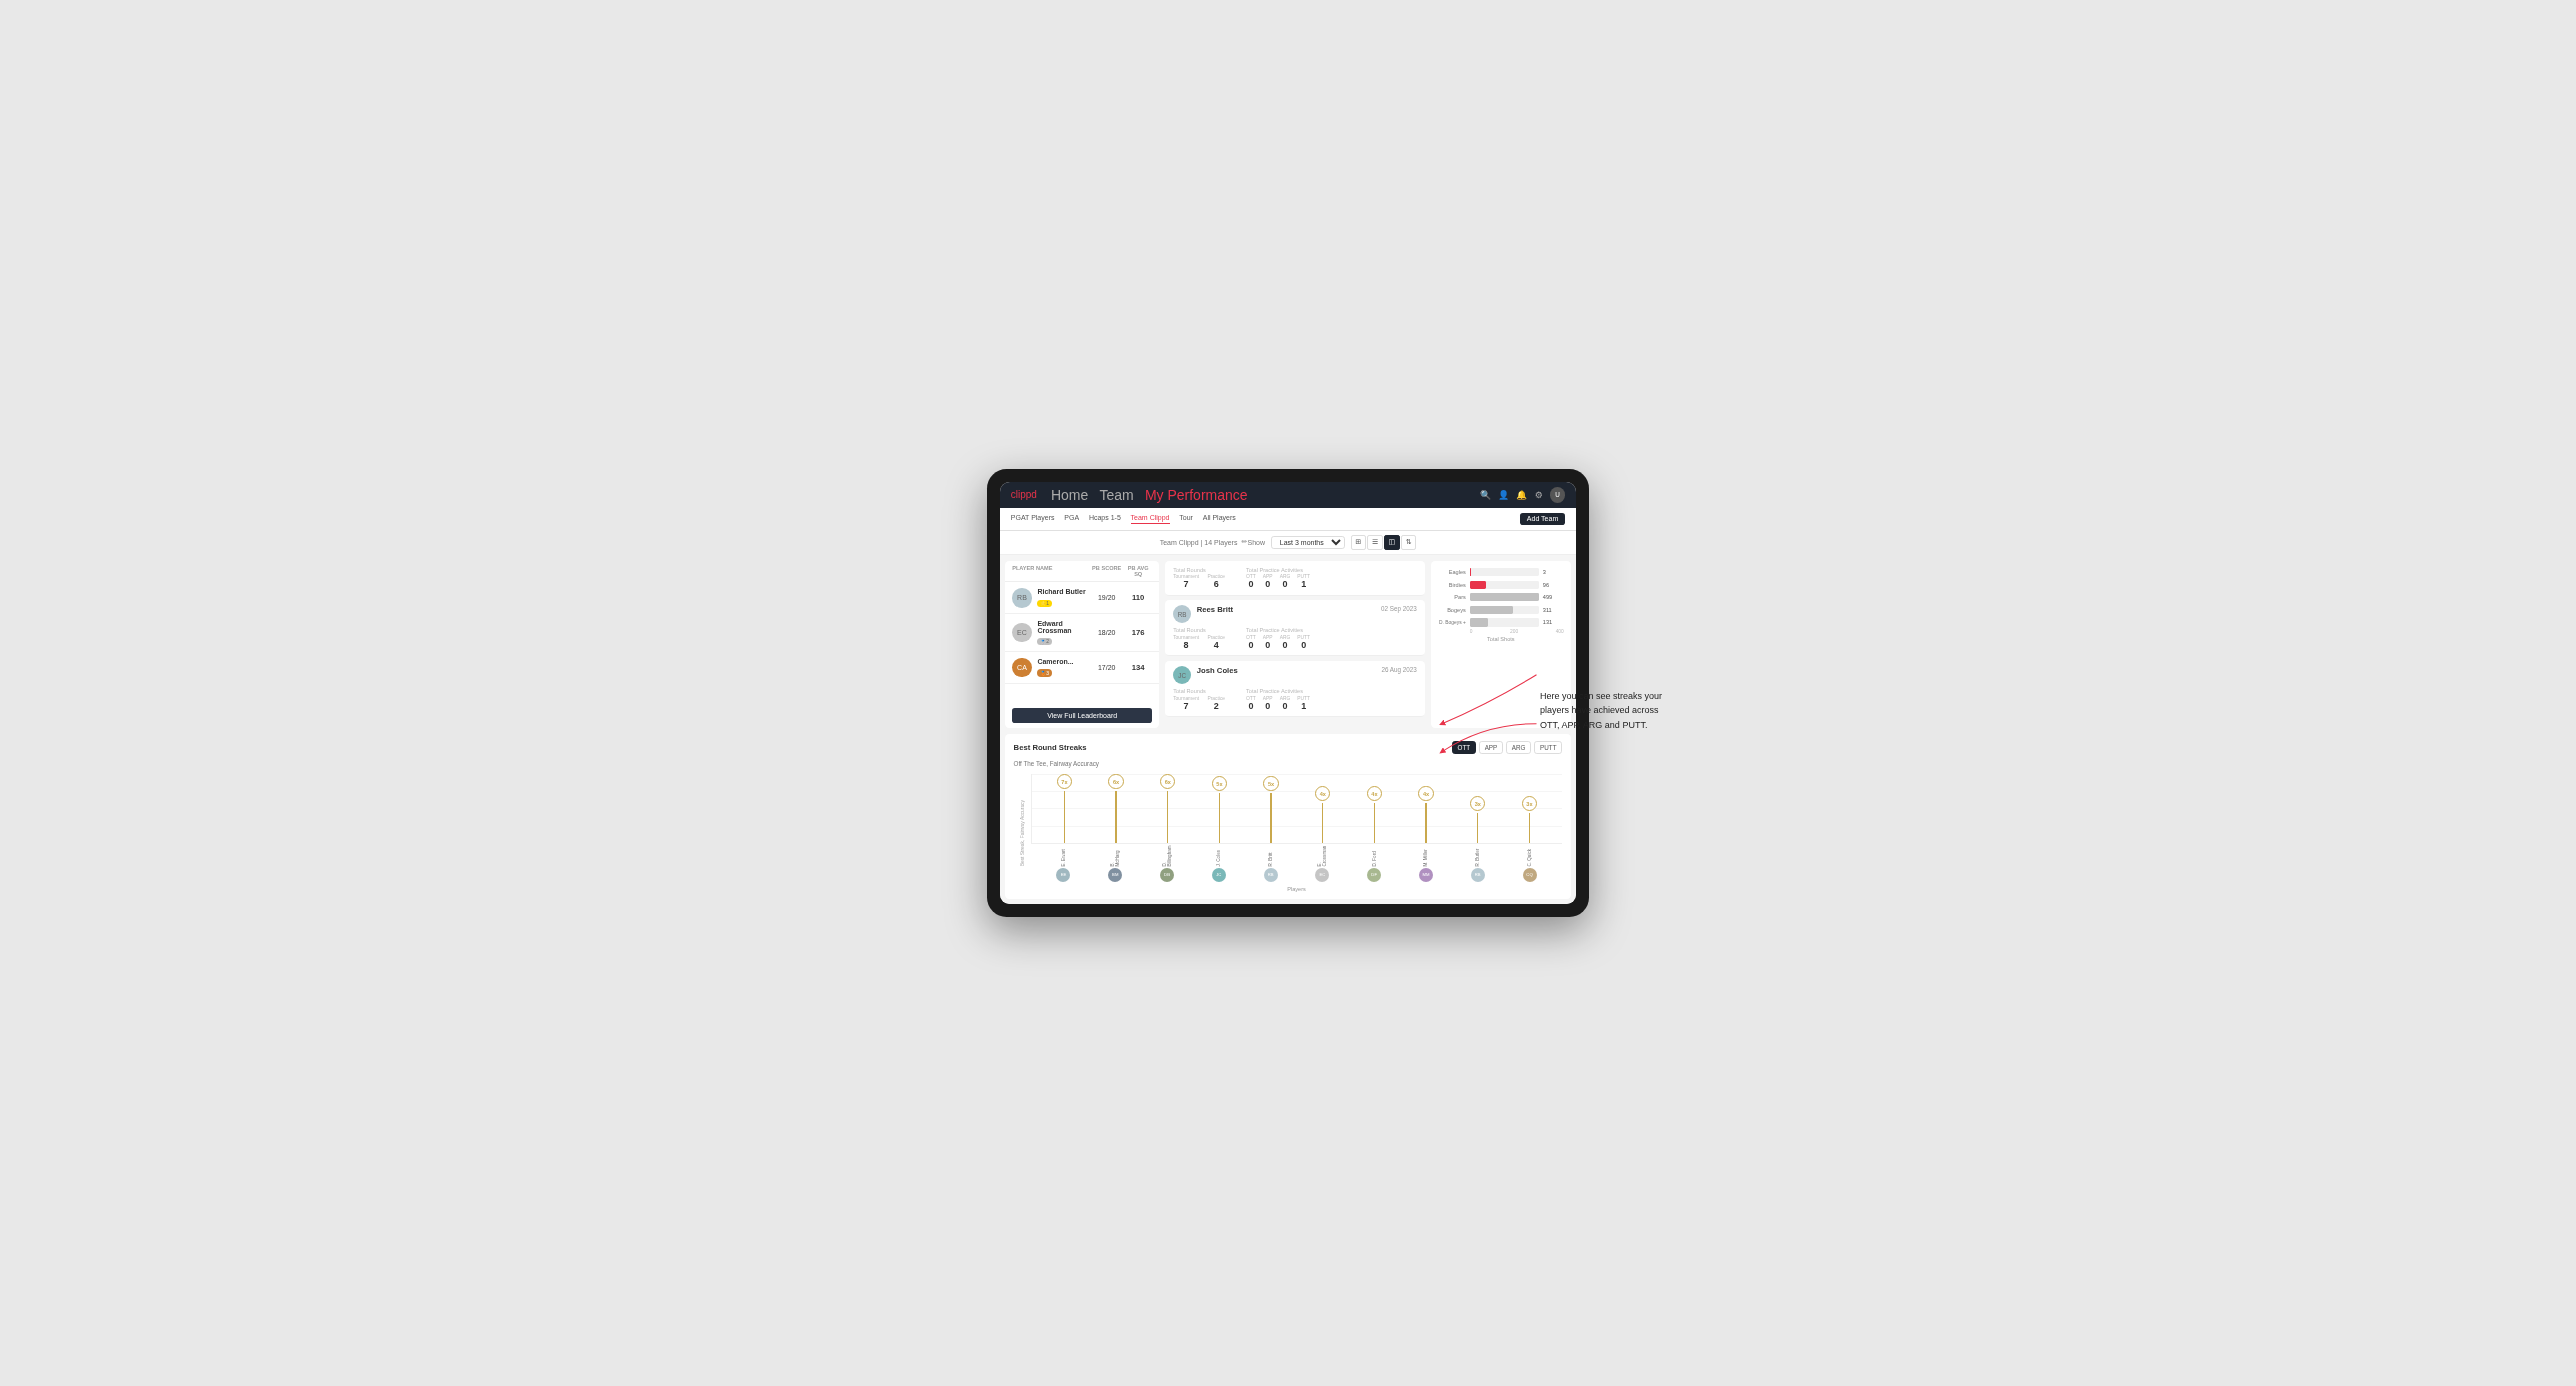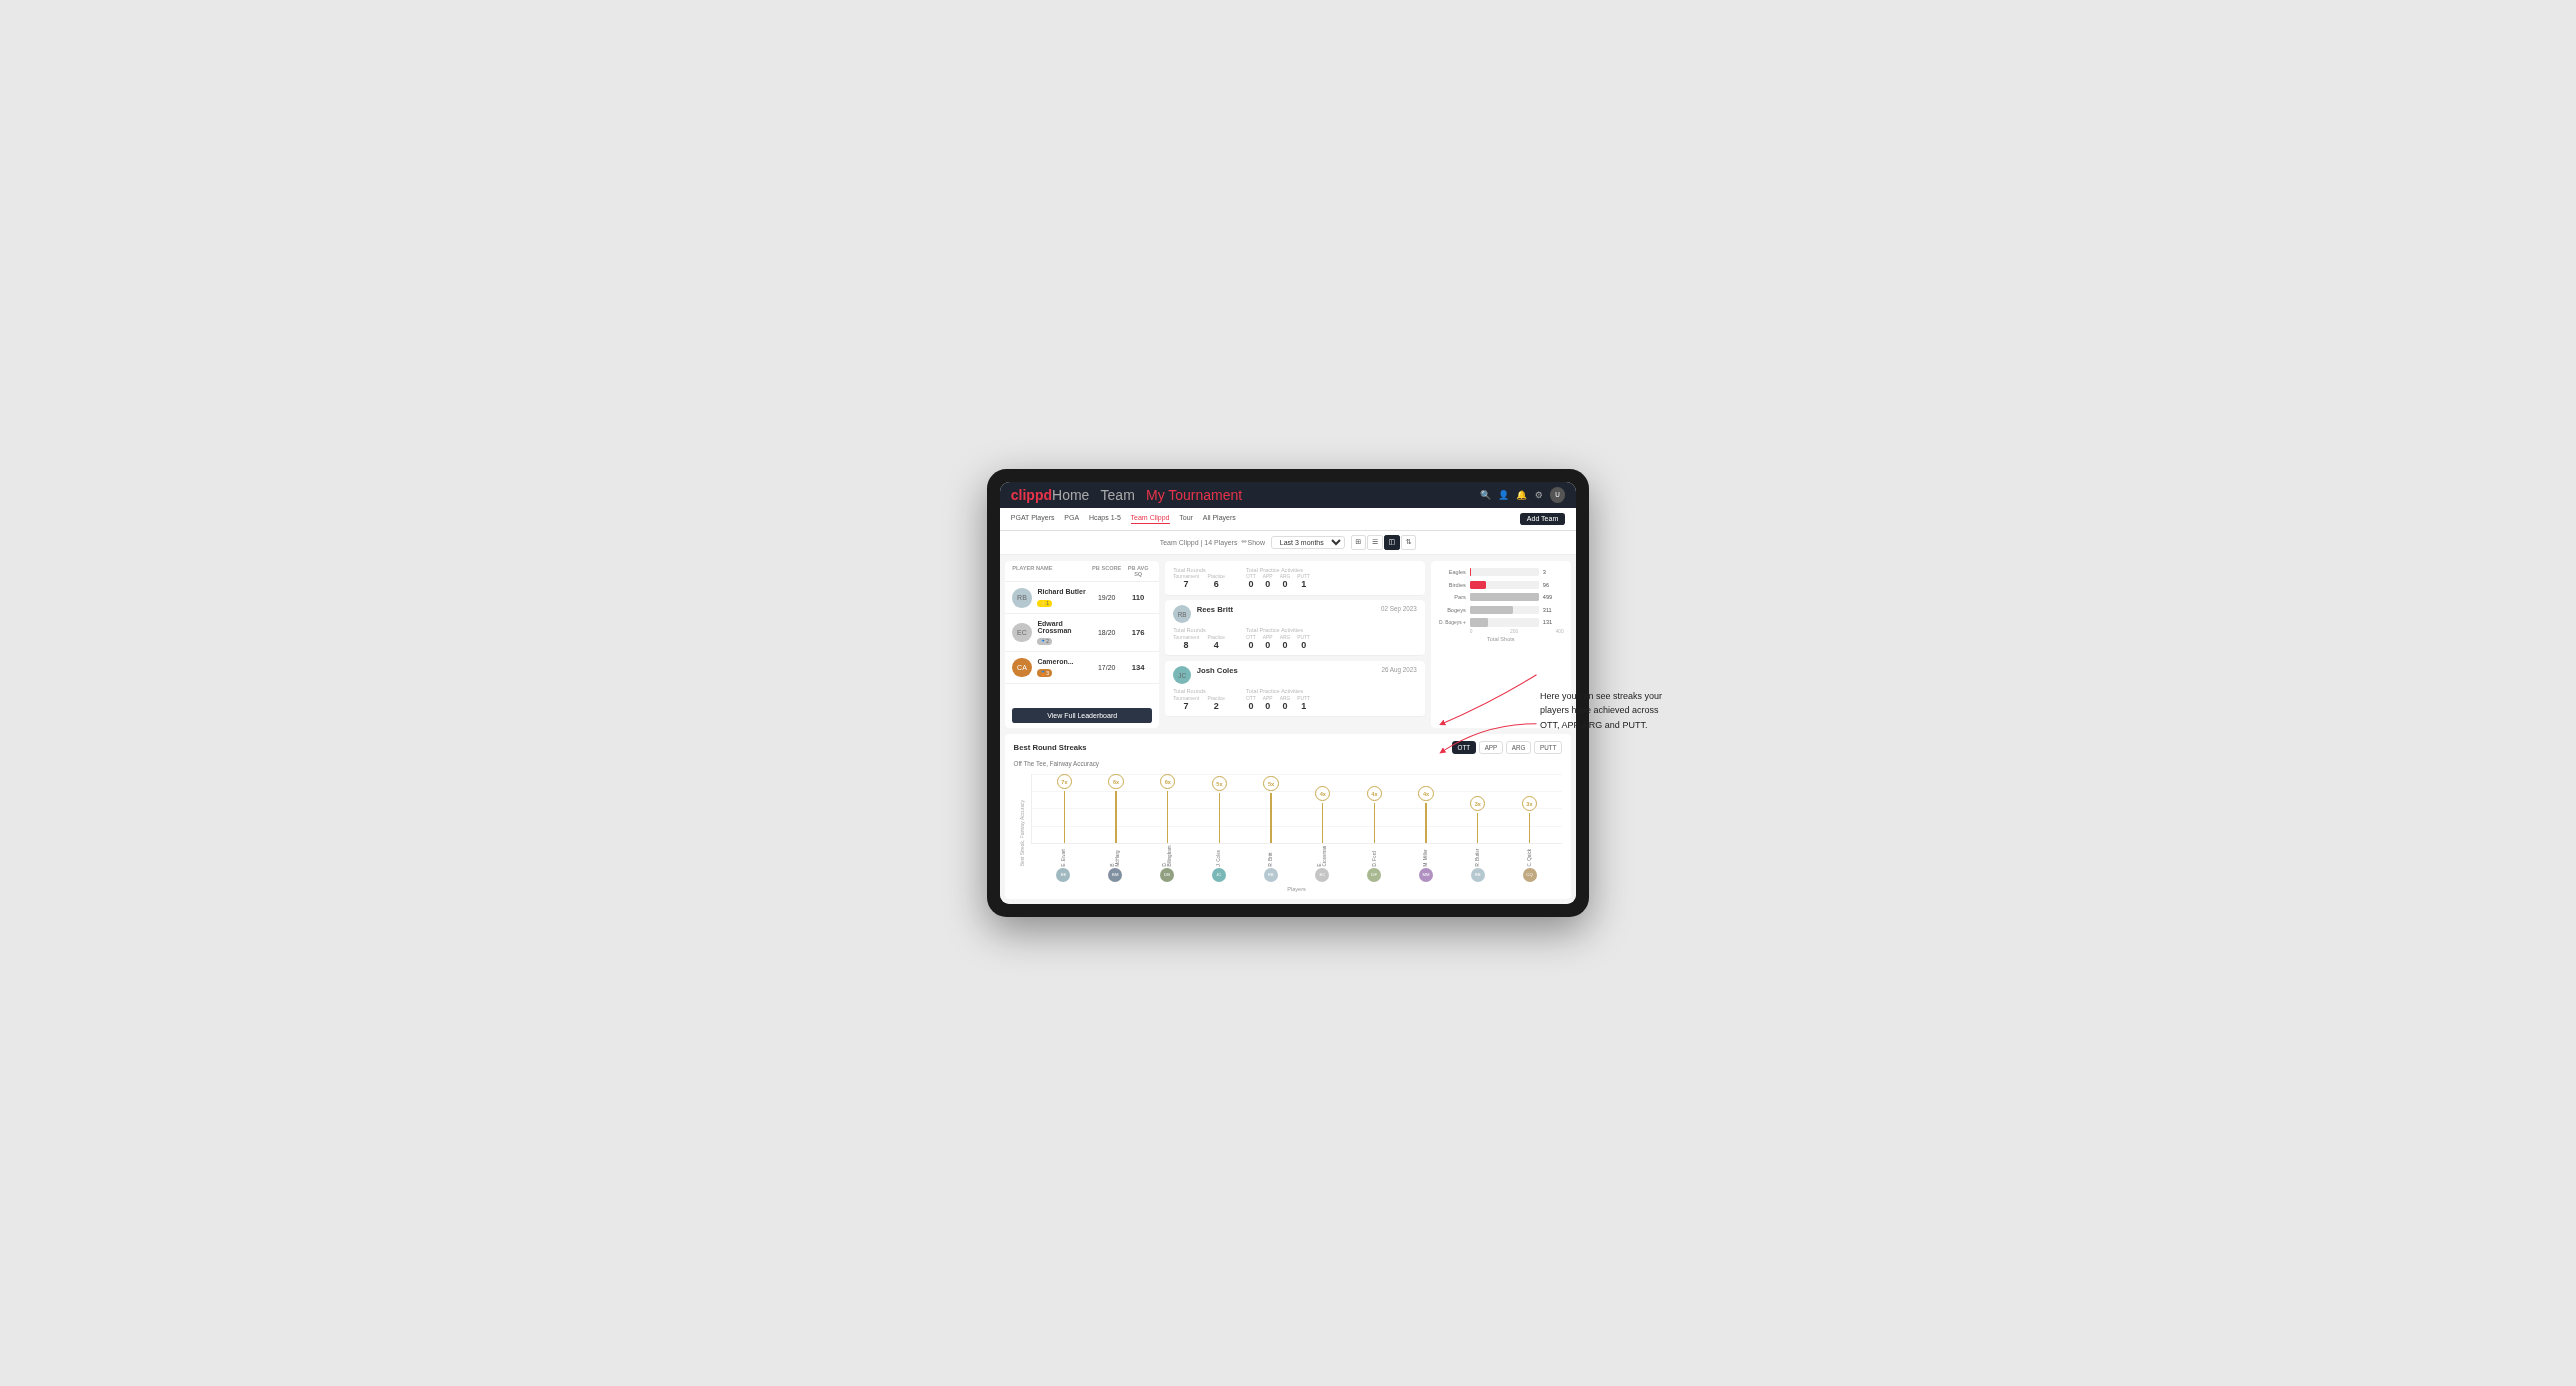--- a/index.html
+++ b/index.html
@@ -33,22 +33,23 @@
     .nav-bar {
       background: #1e2530;
       display: flex;
       align-items: center;
       padding: 0 11.2px;
       height: 26.6px;
       flex-shrink: 0;
     }
     .logo {
       color: #e8334a;
-      font-weight: 700;
-      font-size: 14px;
+      font-weight: 400;
+      font-size: 10px;
+      margin-right: 14px;
     }
     .nav-links {
       display: flex;
       gap: 11.2px;
       flex: 1;
     }
     .nav-link {
       color: #aaa;
       font-size: 14px;
       cursor: pointer;
@@ -388,21 +389,21 @@
   </div>
 
   <div class="tablet-frame">
     <div class="tablet-screen">
 
       <div class="nav-bar">
         <div class="logo">clippd</div>
         <div class="nav-links">
           <span class="nav-link">Home</span>
           <span class="nav-link">Team</span>
-          <span class="nav-link active">My Tournament</span>
+          <span class="nav-link active">My Performance</span>
         </div>
         <div class="nav-icons">
           <span class="nav-icon">🔍</span>
           <span class="nav-icon">👤</span>
           <span class="nav-icon">🔔</span>
           <span class="nav-icon">⚙</span>
           <div class="avatar-circle">U</div>
         </div>
       </div>
 

